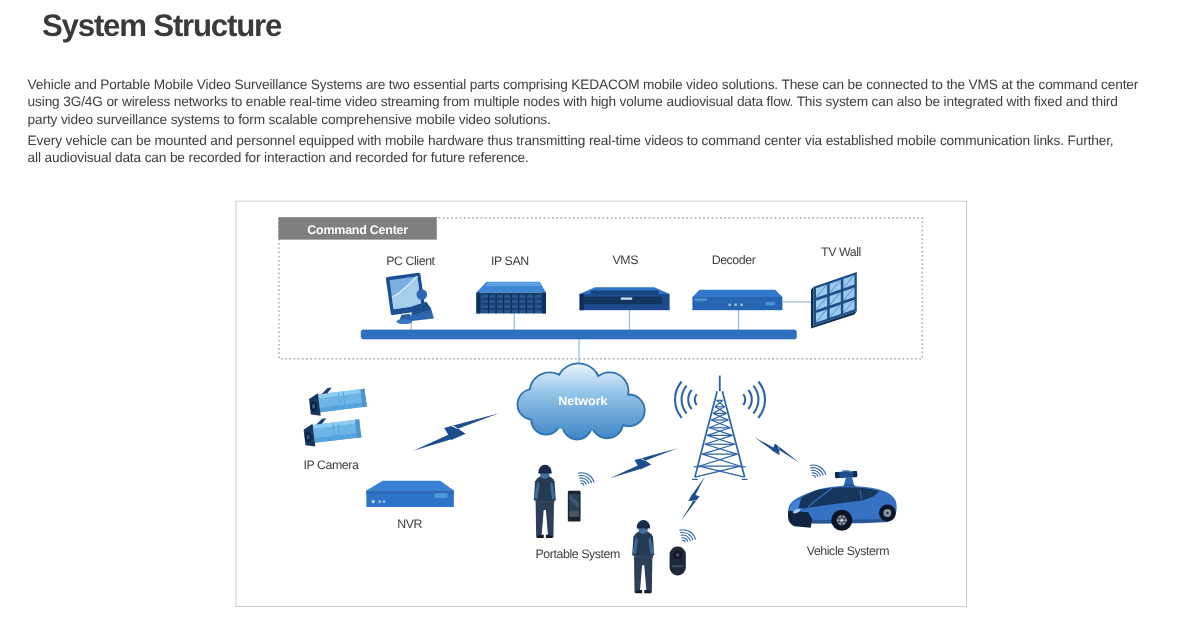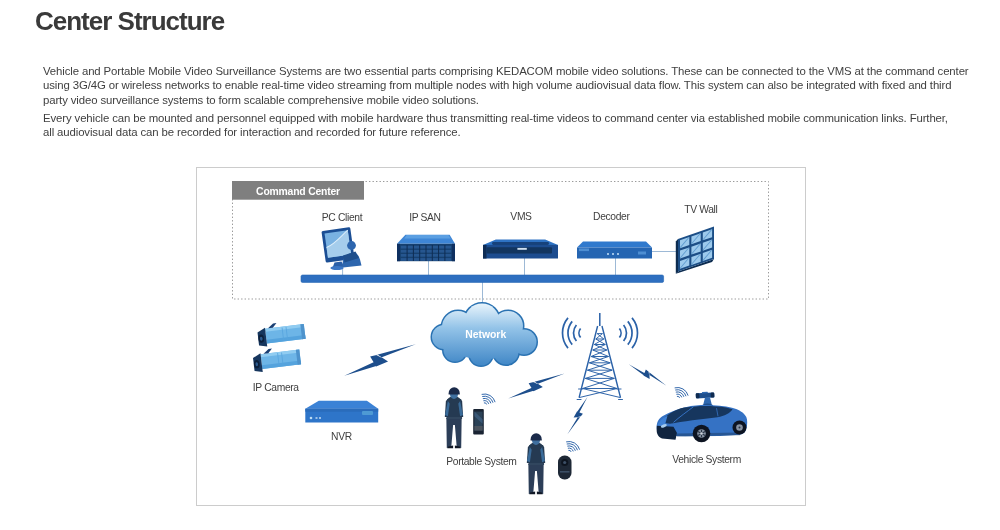--- a/index.html
+++ b/index.html
@@ -1,25 +1,25 @@
 <!DOCTYPE html>
 <html><head>
 <meta charset="utf-8">
 <style>
   html,body{margin:0;padding:0;background:#fff;width:1000px;height:530px;overflow:hidden;}
   body{font-family:"Liberation Sans", sans-serif;}
   .title{position:absolute;left:35px;top:3.5px;font-size:26px;line-height:34px;font-weight:bold;color:#3a3a3a;letter-spacing:-1px;}
-  .para{position:absolute;left:43px;width:940px;font-size:11.4px;color:#404040;line-height:14.5px;letter-spacing:-0.12px;}
+  .para{position:absolute;left:23px;width:940px;font-size:11.4px;color:#404040;line-height:14.5px;letter-spacing:-0.12px;}
   .p1{top:63.6px;}
   .p2{top:110.6px;}
   .diag{position:absolute;left:196px;top:167px;width:610px;height:339px;}
 </style>
 </head>
 <body>
-<div class="title">Center Structure</div>
+<div class="title">System Structure</div>
 <div class="para p1">Vehicle and Portable Mobile Video Surveillance Systems are two essential parts comprising KEDACOM mobile video solutions. These can be connected to the VMS at the command center<br>using 3G/4G or wireless networks to enable real-time video streaming from multiple nodes with high volume audiovisual data flow. This system can also be integrated with fixed and third<br>party video surveillance systems to form scalable comprehensive mobile video solutions.</div>
 <div class="para p2">Every vehicle can be mounted and personnel equipped with mobile hardware thus transmitting real-time videos to command center via established mobile communication links. Further,<br>all audiovisual data can be recorded for interaction and recorded for future reference.</div>
 
 <svg class="diag" viewBox="0 0 610 339" width="610" height="339">
   <defs>
     <linearGradient id="cloudg" x1="0" y1="136" x2="0" y2="199" gradientUnits="userSpaceOnUse">
       <stop offset="0" stop-color="#eaf5fc"></stop>
       <stop offset="0.4" stop-color="#93c3e8"></stop>
       <stop offset="1" stop-color="#3f86c6"></stop>
     </linearGradient>

